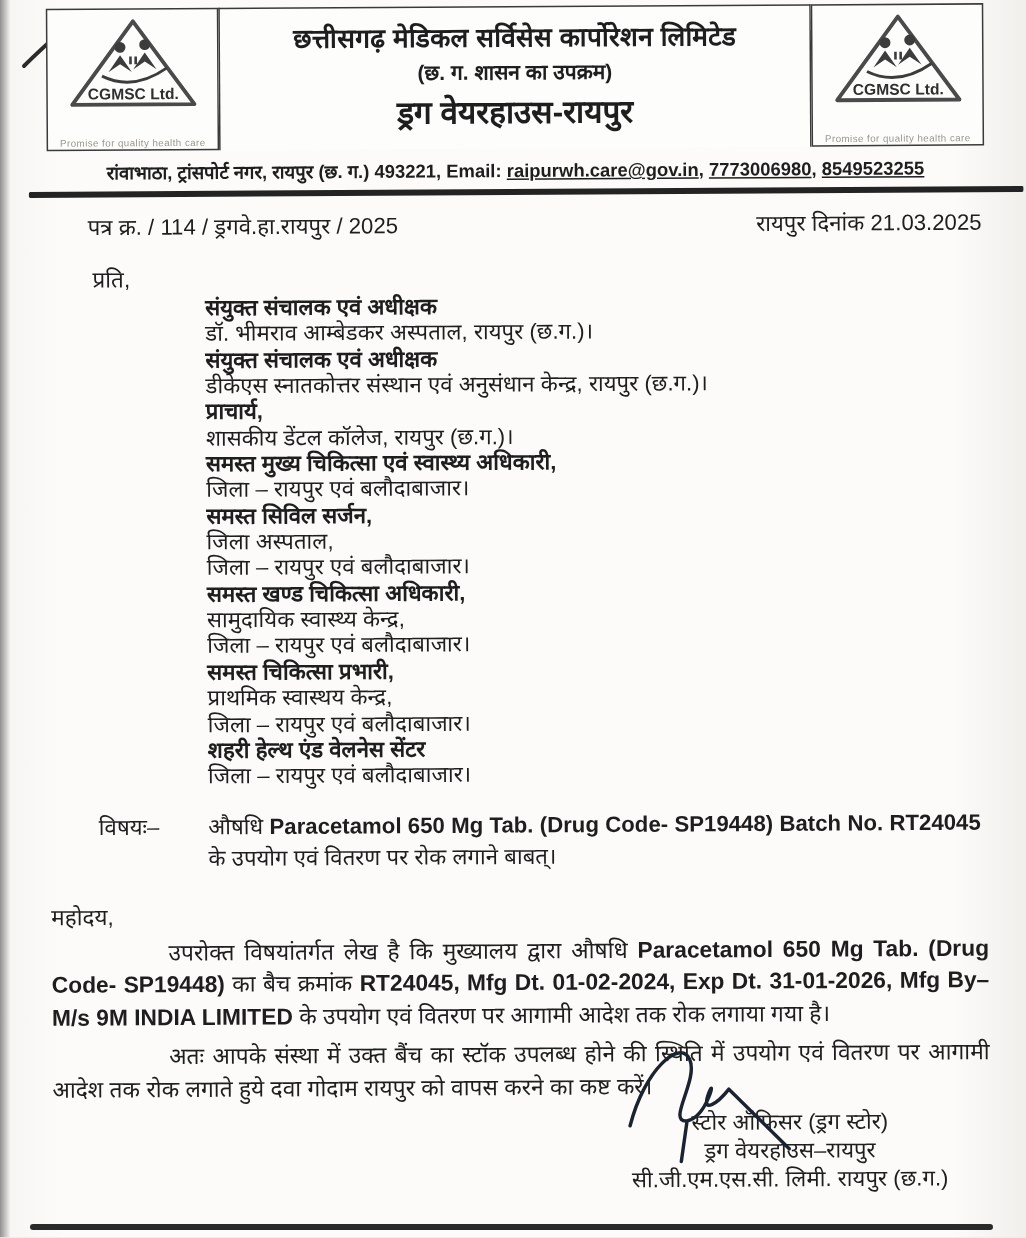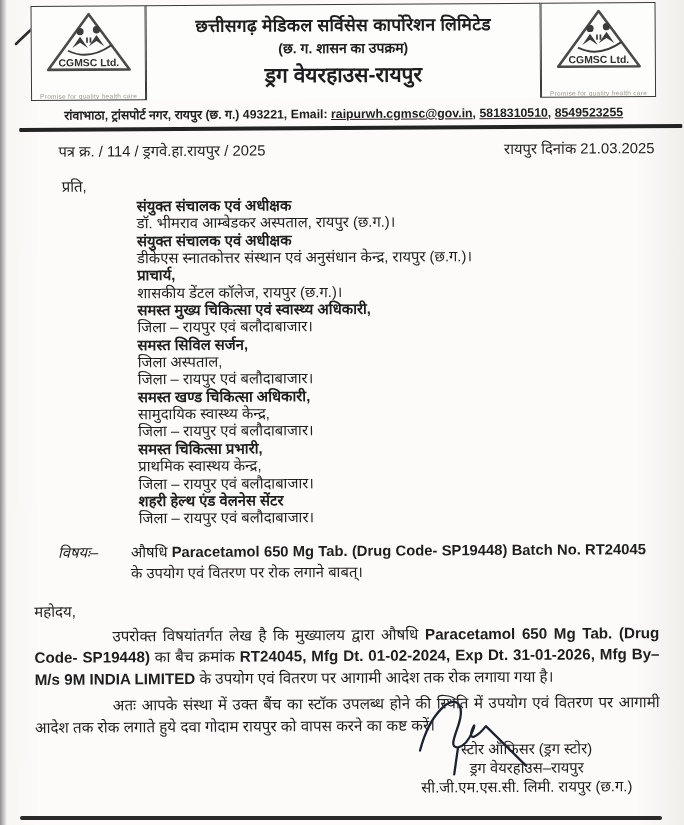--- a/index.html
+++ b/index.html
@@ -48,21 +48,21 @@
   
   .meta { margin-top:9px; display:flex; justify-content:space-between; font-size:14.8px; }
   .meta .letter-no { margin-left:27px; }
   .meta .place-date { margin-right:2px; }
   
   .to-label { margin-top:15px; margin-left:30px; font-size:15px; }
   .recipients { margin-top:3px; margin-left:105px; font-size:14.8px; line-height:17.35px; }
   .b { font-weight:bold; }
   
   .subject { margin-top:14px; display:flex; font-size:14.8px; line-height:21px; }
-  .subject-label { flex:0 0 73px; margin-left:24px;font-style:italic; }
+  .subject-label { flex:0 0 73px; margin-left:32px; }
   .subject-text { width:515px; text-align:justify; }
   
   .salutation { margin-top:16px; font-size:15px; }
   .para { margin-top:5px; font-size:15.2px; line-height:21.6px; text-align:justify; }
   .indent { text-indent:78px; }
   
   .sig-wrap { margin-top:4px; overflow:visible; }
   .sig-block {
     float:right; margin-right:28px; position:relative;
     text-align:center; font-size:14.8px; line-height:19.4px;
@@ -114,21 +114,21 @@
           <path d="M69 30 l-9 13 l9 -6 l9 6 z" fill="#3c3c3c"></path>
           <rect x="57" y="33" width="2" height="6" fill="#3c3c3c"></rect>
             <rect x="61" y="33" width="2" height="6" fill="#3c3c3c"></rect>
           <path d="M36 48 Q60 60 86 42" fill="none" stroke="#3c3c3c" stroke-width="2.2"></path>
           <text x="60" y="66" text-anchor="middle" font-size="12" font-weight="bold" fill="#2f2f2f">CGMSC Ltd.</text>
         </svg>
         <div class="logo-tagline">Promise for quality health care</div>
       </div>
     </div>
 
-    <div class="addr"><span>रांवाभाठा, ट्रांसपोर्ट नगर,  रायपुर (छ. ग.)  493221,   Email: </span><span class="u">raipurwh.cgmsc@gov.in</span><span>, </span><span class="u">5818310510</span><span>, </span><span class="u">8549523255</span></div>
+    <div class="addr"><span>रांवाभाठा, ट्रांसपोर्ट नगर,  रायपुर (छ. ग.)  493221,   Email: </span><span class="u">raipurwh.care@gov.in</span><span>, </span><span class="u">7773006980</span><span>, </span><span class="u">8549523255</span></div>
 
     <div class="rule-top"></div>
 
     <div class="meta">
       <span class="letter-no">पत्र क्र. / 114 / ड्रगवे.हा.रायपुर / 2025</span>
       <span class="place-date">रायपुर दिनांक 21.03.2025</span>
     </div>
 
     <div class="to-label">प्रति,</div>
     <div class="recipients">

